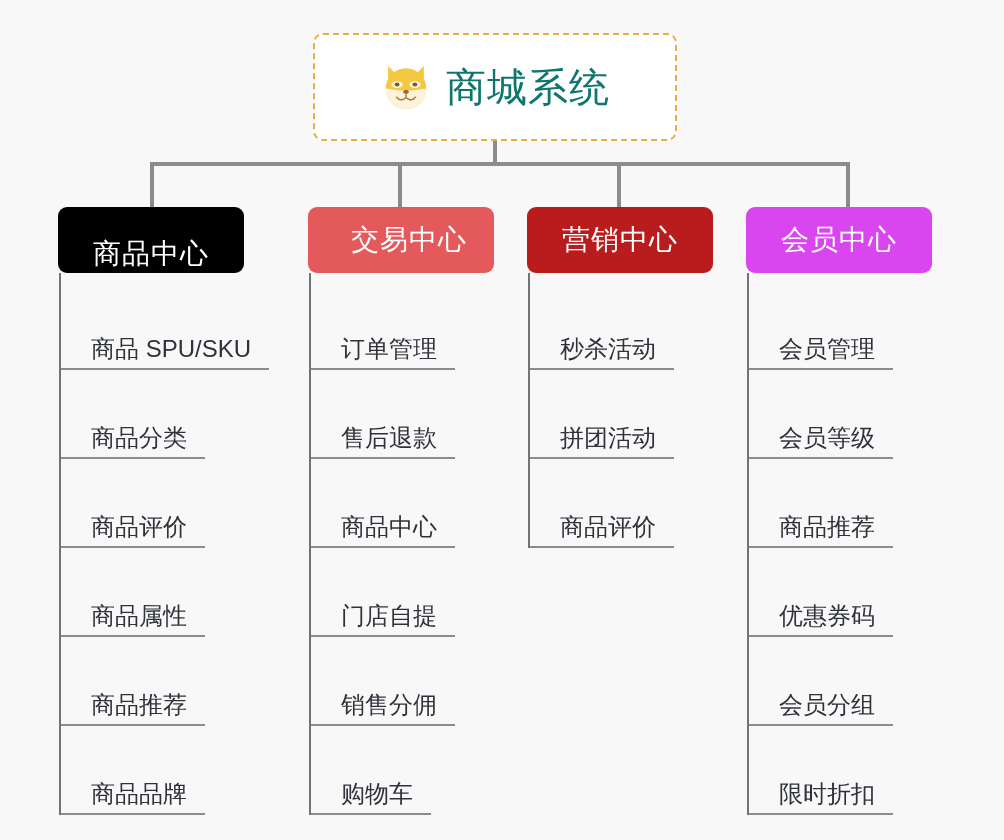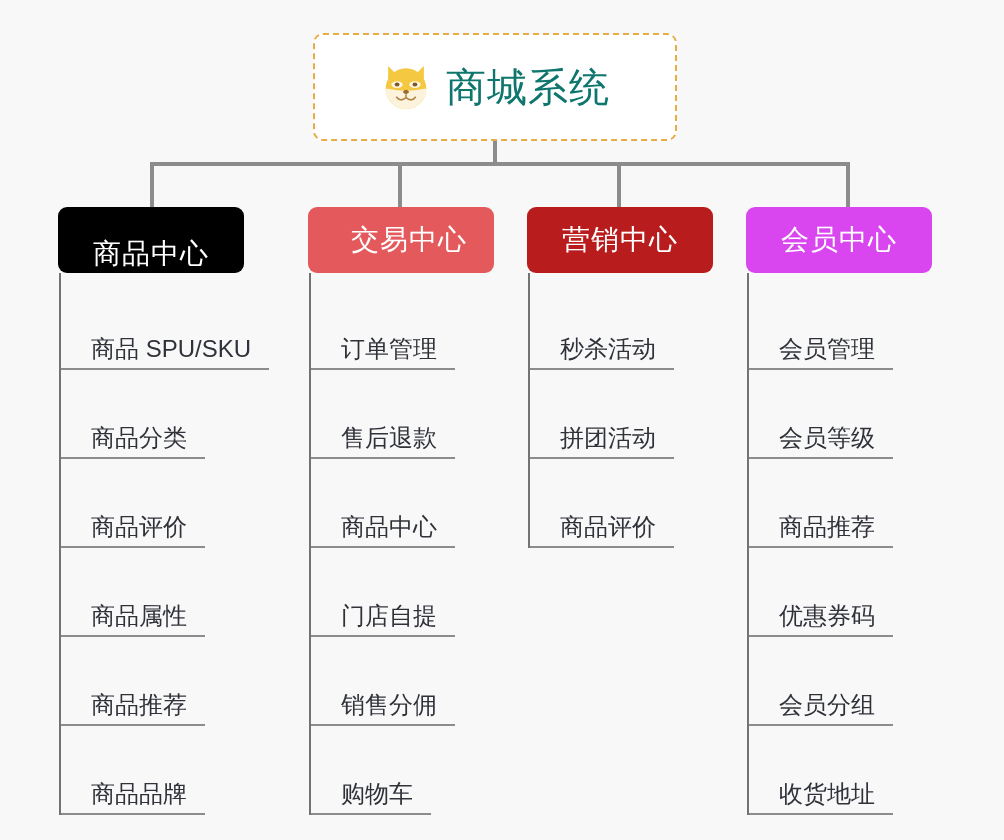--- a/index.html
+++ b/index.html
@@ -227,18 +227,18 @@
       <div class="item">
           <span class="item-inner">商品推荐</span>
         </div>
       <div class="item">
           <span class="item-inner">优惠券码</span>
         </div>
       <div class="item">
           <span class="item-inner">会员分组</span>
         </div>
       <div class="item">
-          <span class="item-inner">收货地址</span>
+          <span class="item-inner">限时折扣</span>
         </div>
     </div>
   </div>
 
 </div>
 
 </body></html>

